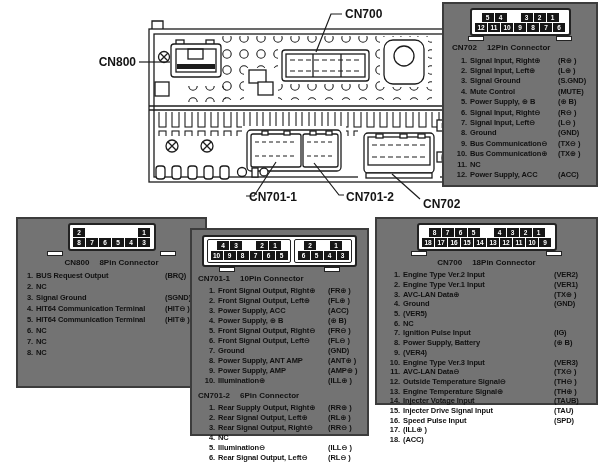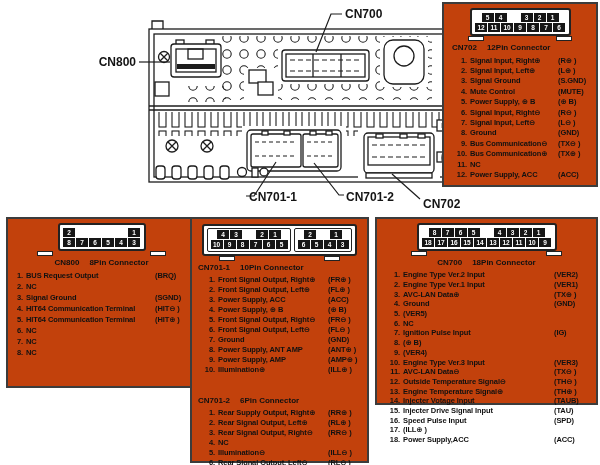--- a/index.html
+++ b/index.html
@@ -3,24 +3,24 @@
 <meta charset="utf-8">
 <style>
   html,body{margin:0;padding:0;background:#fff}
   .stage{position:relative;width:600px;height:465px;background:#fff;overflow:hidden;
          font-family:"Liberation Sans","DejaVu Sans",sans-serif;color:#111}
   svg text{font-family:"Liberation Sans","DejaVu Sans",sans-serif;font-weight:bold;fill:#141414}
   .ln{fill:none;stroke:#1c1c1c;stroke-width:1.3}
   .lnw{fill:#fff;stroke:#1c1c1c;stroke-width:1.3}
   .lead{fill:none;stroke:#1c1c1c;stroke-width:1.2}
 
-  .panel{position:absolute;border:2px solid #3c3c3c;background:#c2410c;box-sizing:border-box;padding:3px 4px 1px}
+  .panel{position:absolute;border:2px solid #3c3c3c;background:#737373;box-sizing:border-box;padding:3px 4px 1px}
   .p702{left:442px;top:2px;width:156px;height:185px}
-  .p800{left:6px;top:217px;width:191px;height:171px}
-  .p701{left:190px;top:217px;width:179px;height:246px}
+  .p800{left:16px;top:217px;width:191px;height:171px}
+  .p701{left:190px;top:228px;width:179px;height:208px}
   .p700{left:375px;top:217px;width:223px;height:188px}
 
   .conn-wrap{text-align:center;margin:1px 0 2px}
   .conn-body{display:inline-block;border:2px solid #222;border-radius:3px;padding:2px 3px;background:#fff}
   .housing{display:inline-flex;gap:3px;border:2px solid #222;border-radius:3px;padding:2px 3px;background:#fff}
   .sub{border:1.5px solid #222;border-radius:2px;padding:1px 2px}
   .cells{display:flex;justify-content:center}
   .cell{display:inline-block;min-width:10px;height:9px;font-size:6.5px;line-height:9.5px;
         background:#161616;color:#fff;margin:0.5px;padding:0 1px;text-align:center;font-weight:bold}
   .cell:empty{visibility:hidden}
@@ -466,21 +466,21 @@
           <span class="nm">Power Supply, AMP</span>
           <span class="cd">(AMP⊕ )</span>
         </div>
 
         <div class="pinrow">
           <span class="num">10.</span>
           <span class="nm">Illumination⊕</span>
           <span class="cd">(ILL⊕ )</span>
         </div>
       </div>
-    <div class="ptitle tl" style="margin-top:21px">
+    <div class="ptitle tl" style="margin-top:5px">
       <span>CN701-2</span><span class="sp">6Pin Connector</span>
     </div>
     <div>
 
         <div class="pinrow">
           <span class="num">1.</span>
           <span class="nm">Rear Supply Output, Right⊕</span>
           <span class="cd">(RR⊕ )</span>
         </div>
 
@@ -590,20 +590,21 @@
         </div>
 
         <div class="pinrow">
           <span class="num">7.</span>
           <span class="nm">Ignition Pulse Input</span>
           <span class="cd">(IG)</span>
         </div>
 
         <div class="pinrow">
           <span class="num">8.</span>
+          <span class="nm">Power Supply, Battery</span>
           <span class="cd">(⊕ B)</span>
         </div>
 
         <div class="pinrow">
           <span class="num">9.</span>
           <span class="cd">(VER4)</span>
         </div>
 
         <div class="pinrow">
           <span class="num">10.</span>
@@ -647,19 +648,18 @@
           <span class="cd">(SPD)</span>
         </div>
 
         <div class="pinrow">
           <span class="num">17.</span>
           <span class="cd">(ILL⊕ )</span>
         </div>
 
         <div class="pinrow">
           <span class="num">18.</span>
-          <span class="nm">Power Supply,ACC</span>
           <span class="cd">(ACC)</span>
         </div>
       </div>
   </div>
 
 </div>
 
 </body></html>

